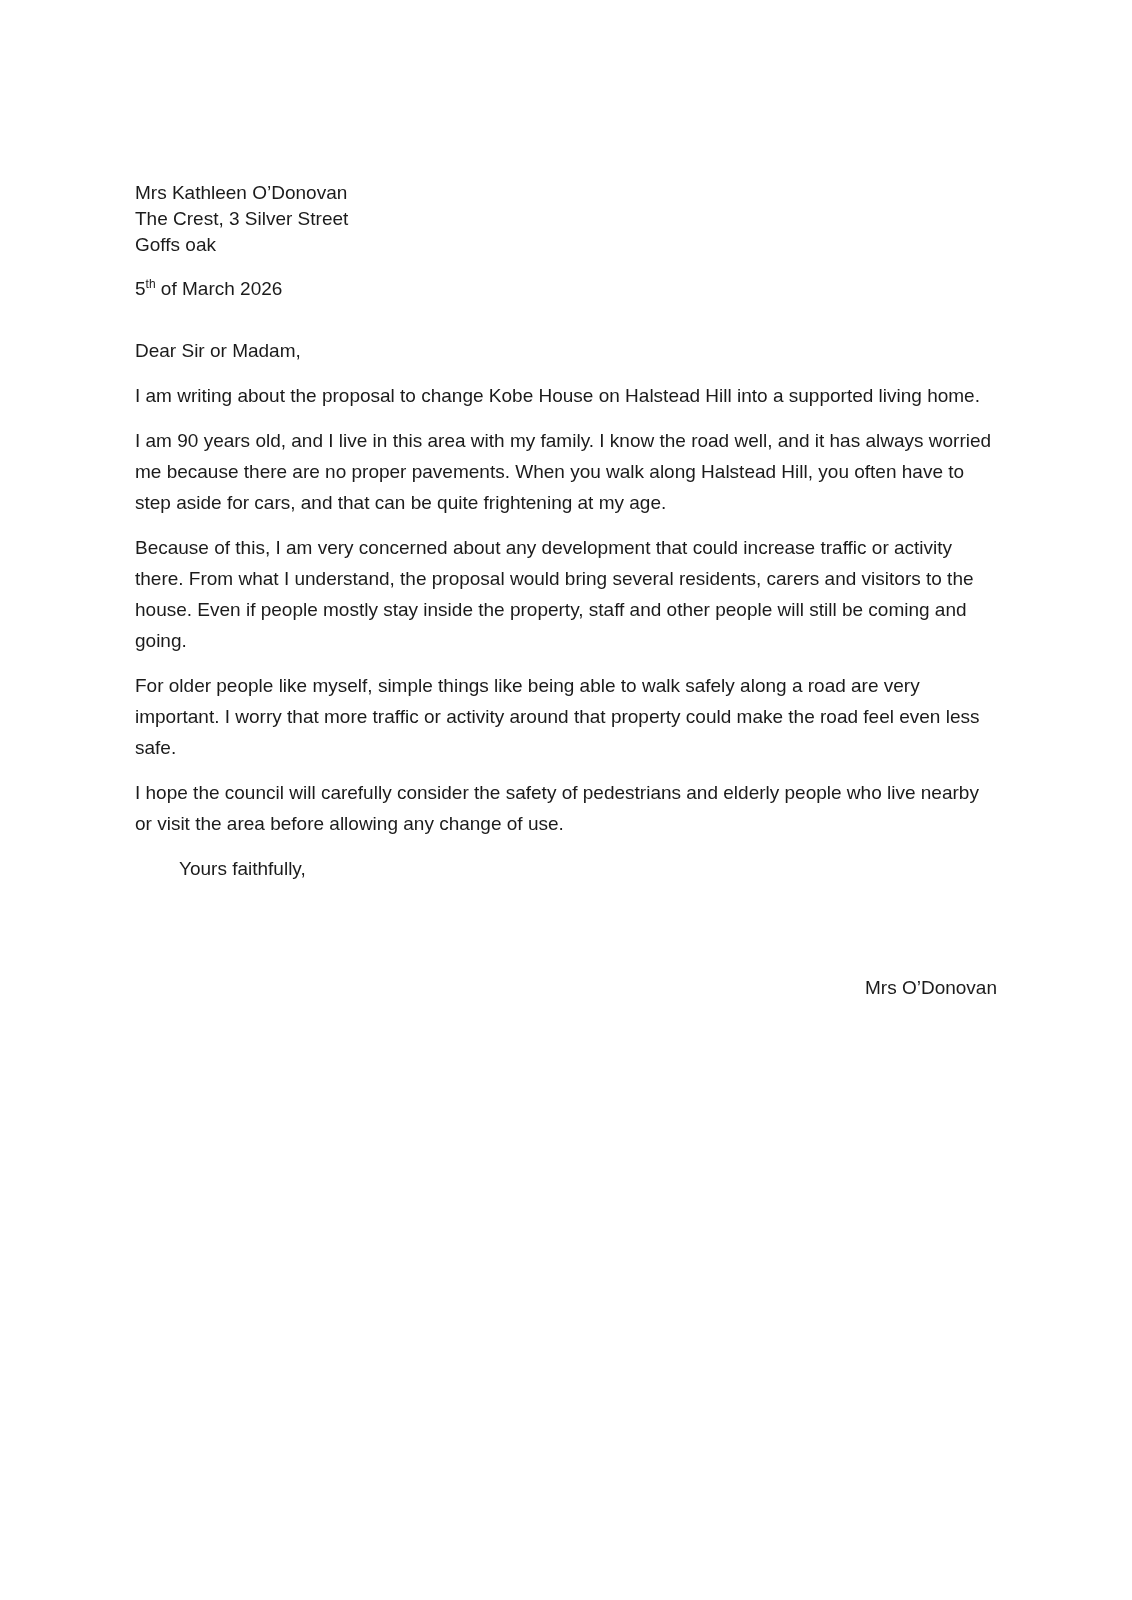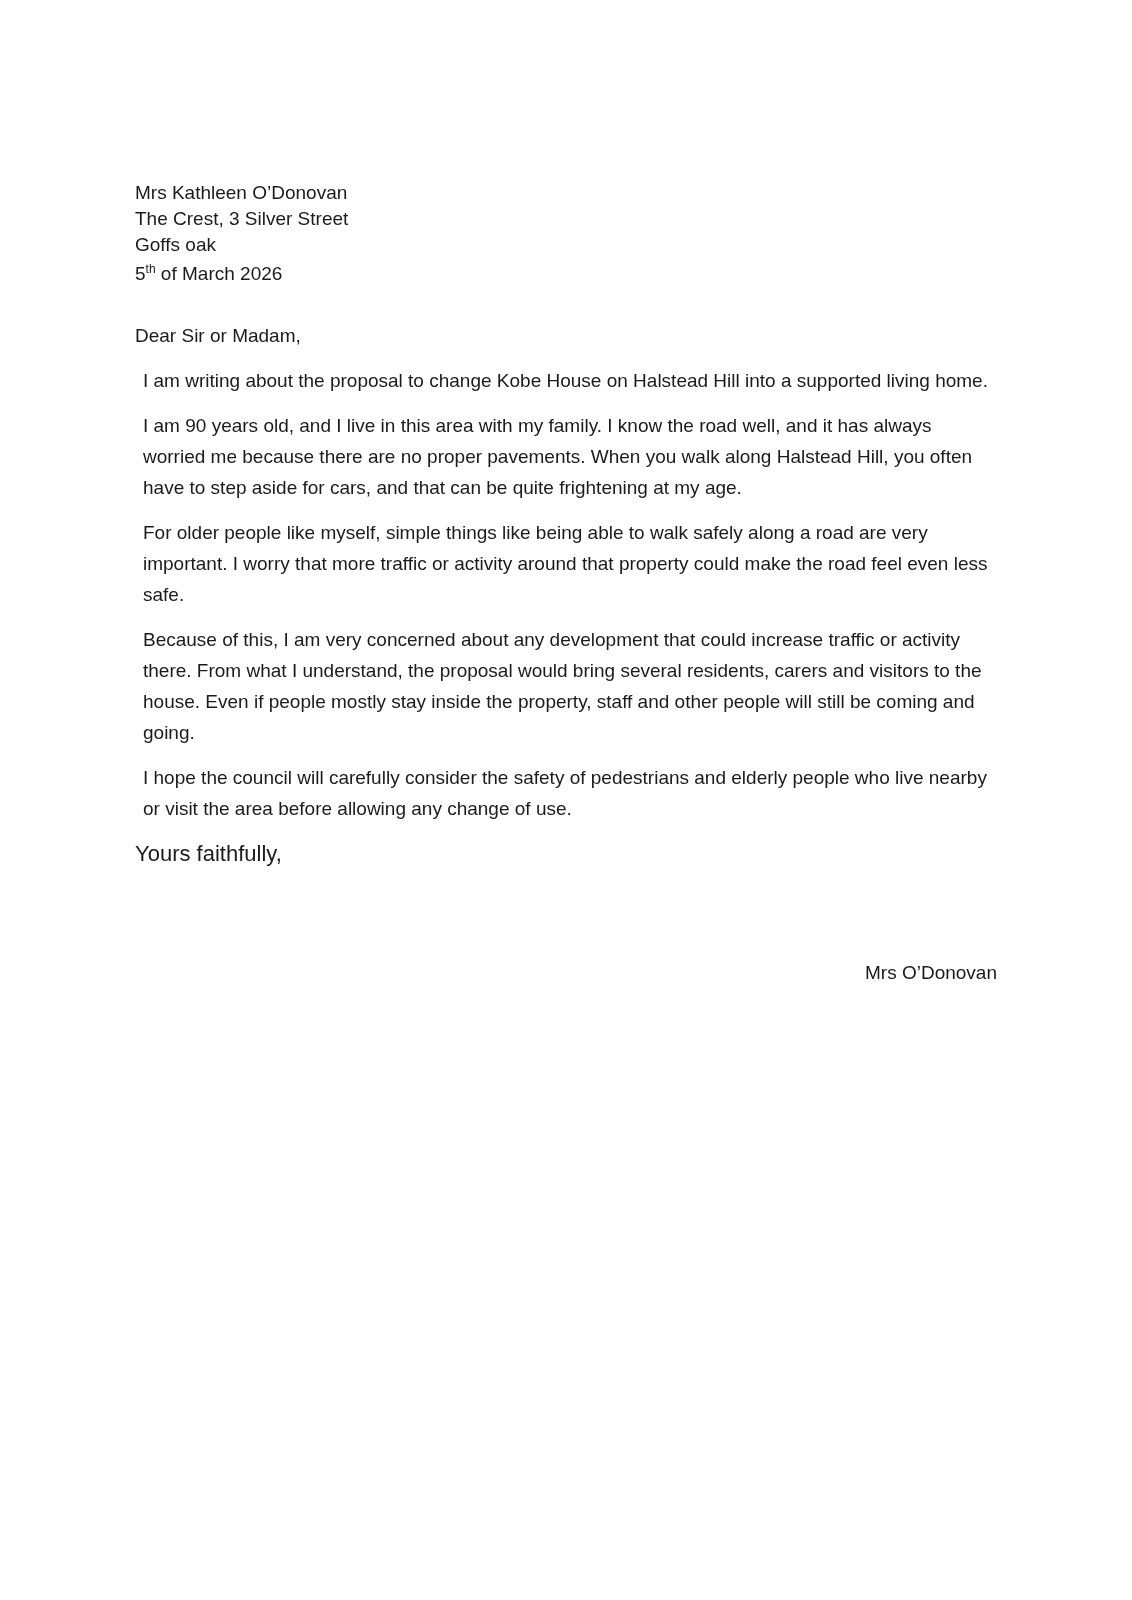--- a/index.html
+++ b/index.html
@@ -23,43 +23,44 @@
     width: 862px;
   }
   .address-line {
     font-size: 19px;
     line-height: 26px;
     white-space: nowrap;
   }
   .date-line {
     font-size: 19px;
     line-height: 28px;
-    margin-top: 2px;
+    margin-top: 17px;
     white-space: nowrap;
   }
   .date-line sup {
     font-size: 12px;
     line-height: 0;
     vertical-align: super;
   }
   .salutation {
     margin-top: 32px;
     font-size: 19px;
     line-height: 31px;
   }
   .para {
-    margin: 8px;
+    margin: 0;
     margin-top: 14px;
     font-size: 19px;
     line-height: 31px;
   }
   .closing {
     margin-top: 14px;
-    font-size: 22px;
+    font-size: 19px;
     line-height: 31px;
+    margin-left: 44px;
   }
   .signature {
     margin-top: 88px;
     font-size: 19px;
     line-height: 31px;
     text-align: right;
   }
 </style>
 </head>
 <body>
@@ -72,22 +73,22 @@
       <div class="address-line">The Crest, 3 Silver Street</div>
       <div class="address-line">Goffs oak</div>
     </div>
 
     <div class="date-line"><span>5</span><sup>th</sup><span> of March 2026</span></div>
 
     <div class="salutation">Dear Sir or Madam,</div>
 
     <p class="para">I am writing about the proposal to change Kobe House on Halstead Hill into a supported living home.</p>
     <p class="para">I am 90 years old, and I live in this area with my family. I know the road well, and it has always worried me because there are no proper pavements. When you walk along Halstead Hill, you often have to step aside for cars, and that can be quite frightening at my age.</p>
+    <p class="para">Because of this, I am very concerned about any development that could increase traffic or activity there. From what I understand, the proposal would bring several residents, carers and visitors to the house. Even if people mostly stay inside the property, staff and other people will still be coming and going.</p>
     <p class="para">For older people like myself, simple things like being able to walk safely along a road are very important. I worry that more traffic or activity around that property could make the road feel even less safe.</p>
-    <p class="para">Because of this, I am very concerned about any development that could increase traffic or activity there. From what I understand, the proposal would bring several residents, carers and visitors to the house. Even if people mostly stay inside the property, staff and other people will still be coming and going.</p>
     <p class="para">I hope the council will carefully consider the safety of pedestrians and elderly people who live nearby or visit the area before allowing any change of use.</p>
 
     <div class="closing">Yours faithfully,</div>
 
     <div class="signature">Mrs O’Donovan</div>
 
   </div>
 </div>
 
 </body></html>

